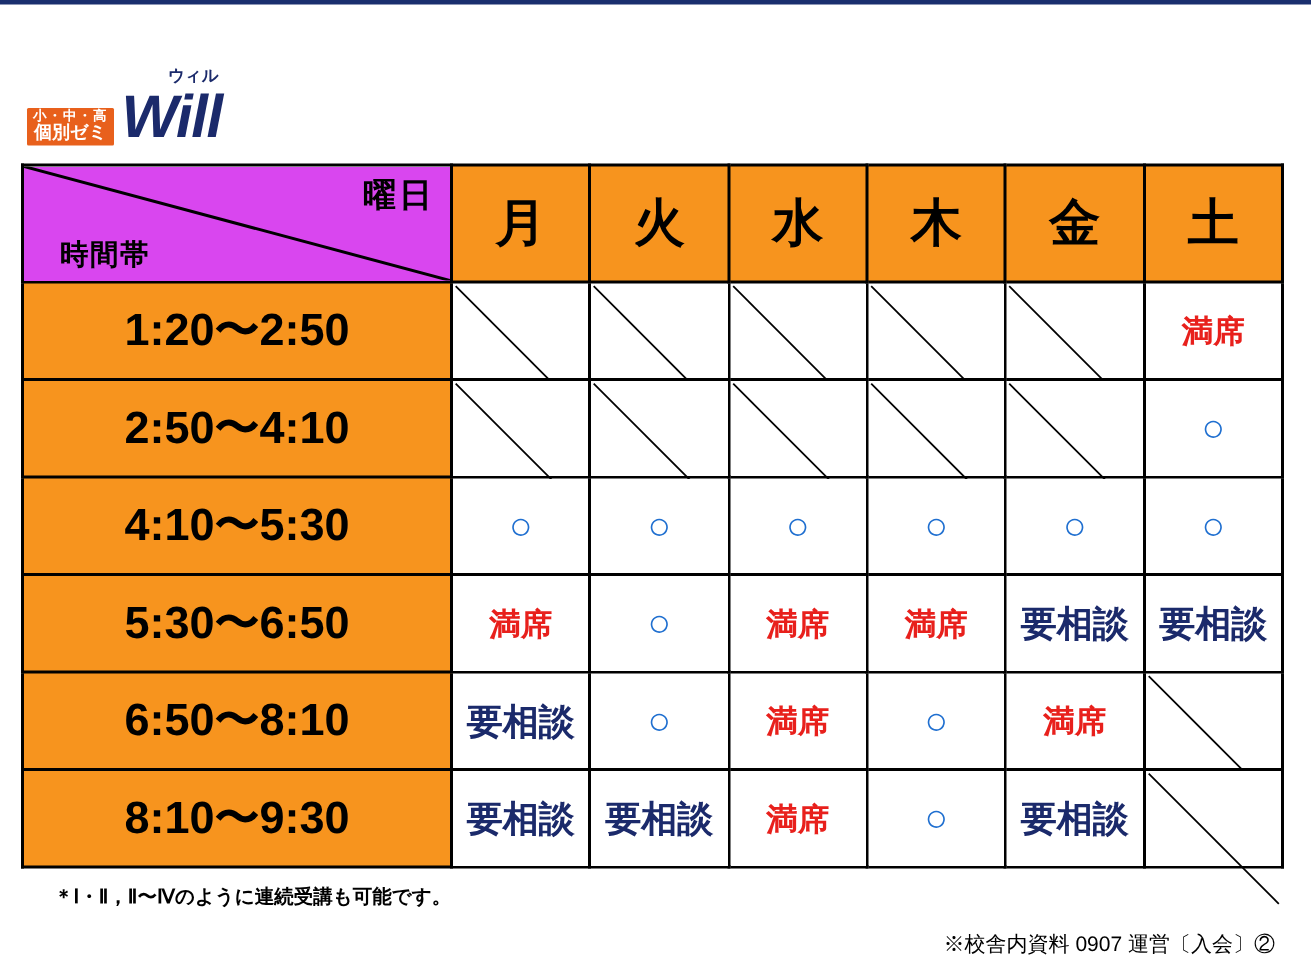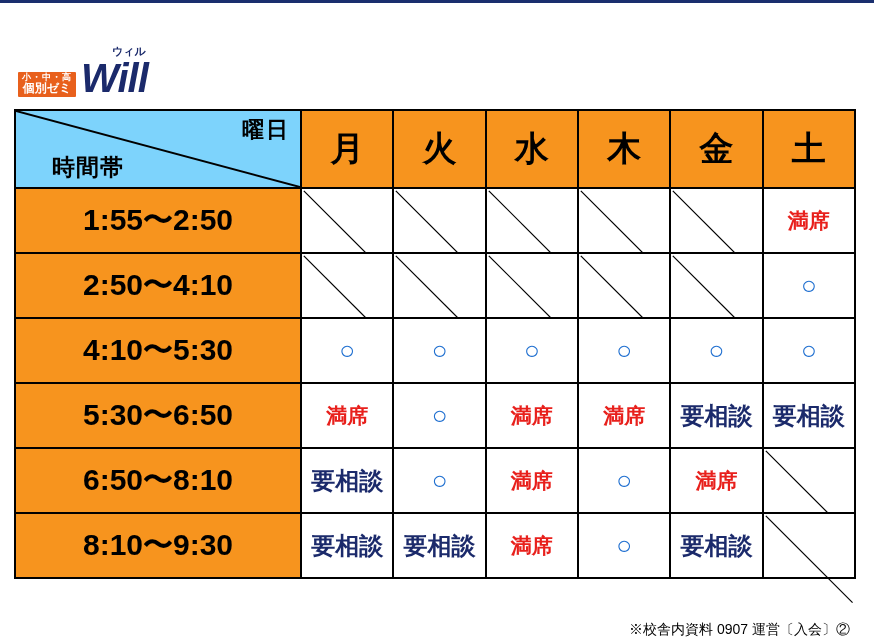--- a/index.html
+++ b/index.html
@@ -89,42 +89,42 @@
   }
   table.sched td {
     border: 2px solid #000000;
     text-align: center;
     vertical-align: middle;
     padding: 0;
   }
   .corner-cell {
     width: 284px;
     height: 76px;
-    background: #7dd3fc;
+    background: #d946ef;
     position: relative;
     padding: 0 !important;
   }
   .corner-cell .diag {
     position: absolute;
     left: 0; top: 0; right: 0; bottom: 0;
   }
   .corner-cell .lbl-day {
     position: absolute;
     right: 10px;
     top: 4px;
     font-size: 22px;
     font-weight: bold;
     color: #000;
     letter-spacing: 2px;
   }
   .corner-cell .lbl-time {
     position: absolute;
-    left: 24px;
+    left: 12px;
     bottom: 4px;
-    font-size: 23px;
+    font-size: 19px;
     font-weight: bold;
     color: #000;
     letter-spacing: 1px;
     padding-left: 12px;
   }
   .dayhead {
     background: #f7941e;
     font-size: 34px;
     font-weight: bold;
     color: #000;
@@ -210,21 +210,21 @@
               <span class="lbl-time">時間帯</span>
             </td>
             <td class="dayhead">月</td>
             <td class="dayhead">火</td>
             <td class="dayhead">水</td>
             <td class="dayhead">木</td>
             <td class="dayhead">金</td>
             <td class="dayhead">土</td>
           </tr>
           <tr>
-            <td class="timecell">1:55〜2:50</td>
+            <td class="timecell">1:20〜2:50</td>
             <td class="slot">
               <svg class="diag" viewBox="0 0 100 100" preserveAspectRatio="none">
                 <line x1="2" y1="2" x2="98" y2="98" stroke="#000" stroke-width="1.2" vector-effect="non-scaling-stroke"></line>
               </svg>
             </td>
             <td class="slot">
               <svg class="diag" viewBox="0 0 100 100" preserveAspectRatio="none">
                 <line x1="2" y1="2" x2="98" y2="98" stroke="#000" stroke-width="1.2" vector-effect="non-scaling-stroke"></line>
               </svg>
             </td>
@@ -315,15 +315,16 @@
             <td class="slot">
               <svg class="diag" viewBox="0 0 100 100" preserveAspectRatio="none">
                 <line x1="2" y1="2" x2="98" y2="98" stroke="#000" stroke-width="1.2" vector-effect="non-scaling-stroke"></line>
               </svg>
             </td>
           </tr>
         </tbody>
     </table>
   </div>
 
+  <div class="foot-left">＊Ⅰ・Ⅱ，Ⅱ〜Ⅳのように連続受講も可能です。</div>
   <div class="foot-right">※校舎内資料 0907 運営〔入会〕②</div>
 
 </div>
 
 </body></html>

